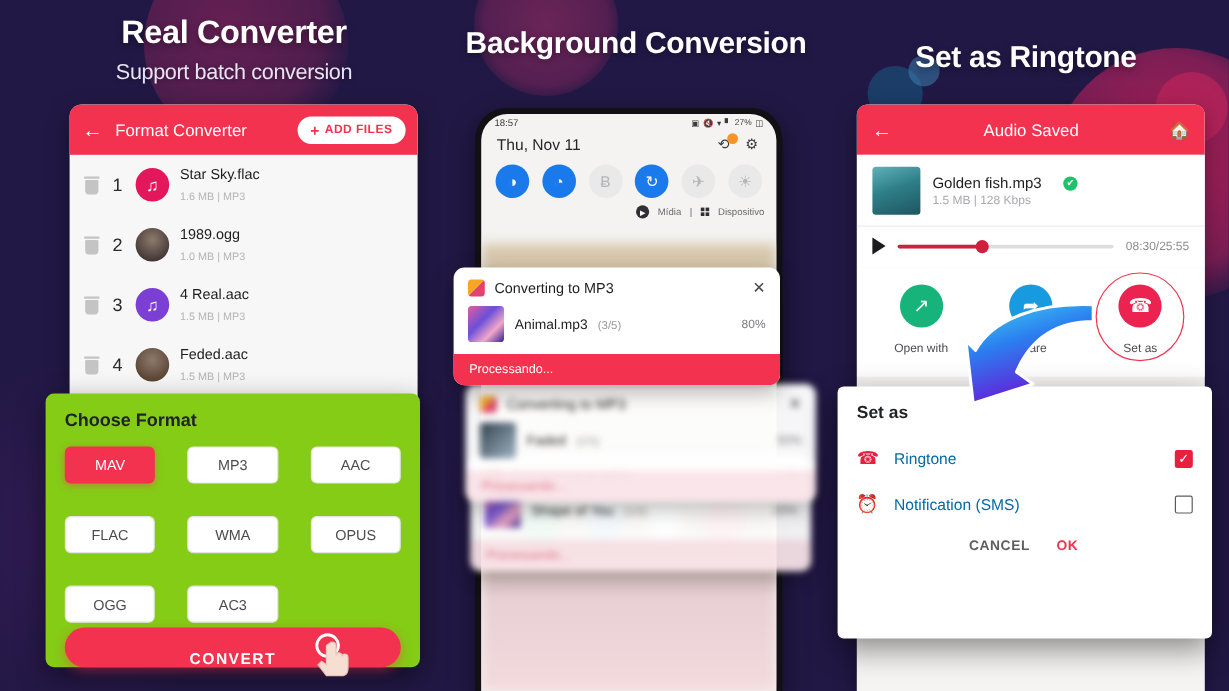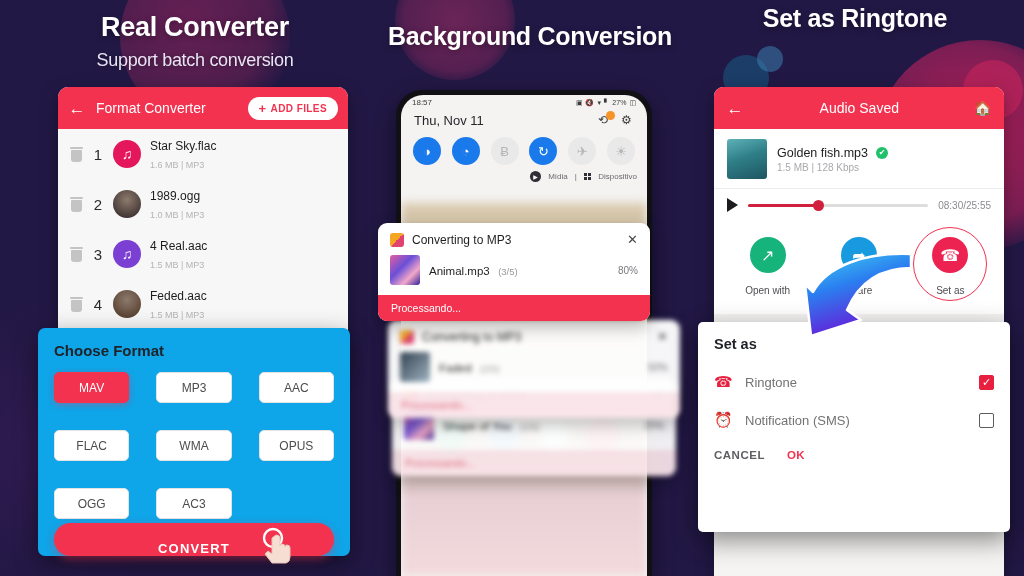--- a/index.html
+++ b/index.html
@@ -24,21 +24,21 @@
 
   
   .heading {
     position: absolute; text-align: center; color: #ffffff;
     font-weight: bold; letter-spacing: -.3px;
     text-shadow: 0 2px 6px rgba(0,0,0,.35);
   }
   #h-left   { left: 20px;  top: 12px; width: 350px; font-size: 27px; }
   #h-left-s { left: 20px;  top: 50px; width: 350px; font-size: 18px; color: #e9e4f5; font-weight: normal; text-shadow: 0 1px 4px rgba(0,0,0,.35); }
   #h-mid    { left: 370px; top: 22px; width: 320px; font-size: 25px; }
-  #h-right  { left: 700px; top: 4px; width: 310px; font-size: 25px; }
+  #h-right  { left: 700px; top: 34px; width: 310px; font-size: 25px; }
 
   
   .left-card {
     position: absolute; left: 58px; top: 87px; width: 290px; height: 282px;
     background: #f7f7f7; border-radius: 10px; overflow: hidden;
     box-shadow: 0 6px 18px rgba(0,0,0,.35);
   }
   .app-bar {
     height: 42px; background: #f2324f; display: flex; align-items: center;
     padding: 0 10px; gap: 10px;
@@ -59,21 +59,21 @@
   .idx { font-size: 15px; color: #2b2b2b; width: 12px; text-align: center; flex: none; }
   .thumb { width: 28px; height: 28px; border-radius: 50%; flex: none; display:flex; align-items:center; justify-content:center; overflow:hidden; }
   .thumb .note { color: #fff; font-size: 14px; }
   .meta { min-width: 0; }
   .meta .fname { font-size: 12px; color: #1d1d1d; line-height: 1.25; white-space: nowrap; }
   .meta .fsub  { font-size: 9px;  color: #b4b4b4; line-height: 1.3; }
 
   
   .format-dialog {
     position: absolute; left: 38px; top: 328px; width: 312px; height: 228px;
-    background: #0ea5e9; border-radius: 7px; padding: 14px 16px 20px;
+    background: #84cc16; border-radius: 7px; padding: 14px 16px 20px;
     box-shadow: 0 8px 24px rgba(0,0,0,.45); z-index: 6;
   }
   .format-dialog h3 { font-size: 15px; color: #20232a; font-weight: bold; margin-bottom: 13px; }
   .fmt-grid { display: grid; grid-template-columns: repeat(3,1fr); gap: 27px; }
   .fmt {
     height: 31px; border: 1px solid #e3e3e3; border-radius: 5px;
     display: flex; align-items: center; justify-content: center;
     font-size: 12px; color: #4c4c4c; background: #fff; font-weight: 500;
   }
   .fmt.sel { background: #f2324f; border-color: #f2324f; color: #fff; box-shadow: 0 2px 6px rgba(242,50,79,.4); }
@@ -155,21 +155,21 @@
     position: absolute; left: 714px; top: 87px; width: 290px; height: 489px;
     background: #f5f4f3; border-radius: 9px 9px 0 0; overflow: hidden;
     box-shadow: 0 6px 18px rgba(0,0,0,.35);
   }
   .r-bar { height: 42px; background: #f2324f; display:flex; align-items:center; padding: 0 12px; }
   .r-bar .title { color:#fff; font-size: 14px; font-weight: 500; flex: 1; text-align: center; }
   .r-home { color: #fff; font-size: 14px; }
   .saved-row { display:flex; align-items:center; gap: 10px; padding: 10px 13px 9px; background:#fff; }
   .saved-art { width: 40px; height: 40px; border-radius: 3px; flex: none;
     background: linear-gradient(160deg,#5fb2b8 0%, #2f7f88 45%, #1d5560 100%); }
-  .saved-name { font-size: 12.5px; color: #1d1d20; display:flex; align-items:center; gap: 8px; }
+  .saved-name { font-size: 12.5px; color: #1d1d20; display:flex; align-items:center; gap: 18px; }
   .check-badge { width: 12px; height: 12px; border-radius: 50%; background: #1fc26b; color: #fff; font-size: 8px; display:flex; align-items:center; justify-content:center; }
   .saved-sub { font-size: 10px; color: #a9a9ae; margin-top: 2px; }
   .player { display:flex; align-items:center; gap: 10px; padding: 9px 13px 11px; background:#fff; border-top: 1px solid #ededed; }
   .play-ic { width: 0; height: 0; border-left: 11px solid #1c1c1f; border-top: 7px solid transparent; border-bottom: 7px solid transparent; flex: none; }
   .seek { flex: 1; height: 3px; background: #ddd; border-radius: 2px; position: relative; }
   .seek > .fill { position:absolute; left:0; top:0; height:100%; width: 38%; background:#d0203d; border-radius:2px; }
   .seek > .knob { position:absolute; left: 36%; top:-4px; width: 11px; height: 11px; border-radius:50%; background:#d0203d; }
   .time { font-size: 10px; color: #8c8c91; flex: none; }
   .actions { display:flex; justify-content: space-around; padding: 14px 8px 16px; background:#fff; position: relative; }
   .action { text-align:center; width: 74px; position: relative; }
@@ -180,24 +180,24 @@
   .arrow-wrap { position:absolute; left: 805px; top: 250px; width: 120px; height: 100px; z-index: 9; pointer-events:none; }
 
   .setas-dialog {
     position: absolute; left: 698px; top: 322px; width: 312px; height: 210px;
     background: #fff; border-radius: 5px; padding: 14px 16px 8px;
     box-shadow: 0 8px 26px rgba(0,0,0,.45); z-index: 8;
   }
   .setas-dialog h3 { font-size: 14.5px; color: #1f2126; margin-bottom: 11px; font-weight: bold; }
   .sa-row { display:flex; align-items:center; gap: 13px; height: 38px; }
   .sa-ic { width: 18px; text-align:center; color: #e8203f; font-size: 15px; flex: none; }
-  .sa-lbl { flex: 1; font-size: 13px; color: #737373; }
+  .sa-lbl { flex: 1; font-size: 13px; color: #0369a1; }
   .cb { width: 15px; height: 15px; border: 1.6px solid #5c5c60; border-radius: 2px; flex: none; }
   .cb.on { background: #e8203f; border-color: #e8203f; display:flex; align-items:center; justify-content:center; color:#fff; font-size: 11px; }
-  .sa-foot { display:flex; justify-content:flex-start; gap: 22px; margin-top: 10px; padding-right: 2px; }
+  .sa-foot { display:flex; justify-content:center; gap: 22px; margin-top: 10px; padding-right: 2px; }
   .sa-foot span { font-size: 11.5px; font-weight: bold; letter-spacing: .5px; }
   .btn-cancel { color: #5e5e63; }
   .btn-ok { color: #f2324f; }
 </style>
 </head>
 <body>
 
 <div class="stage">
 
   <div class="blob blob-a"></div>

